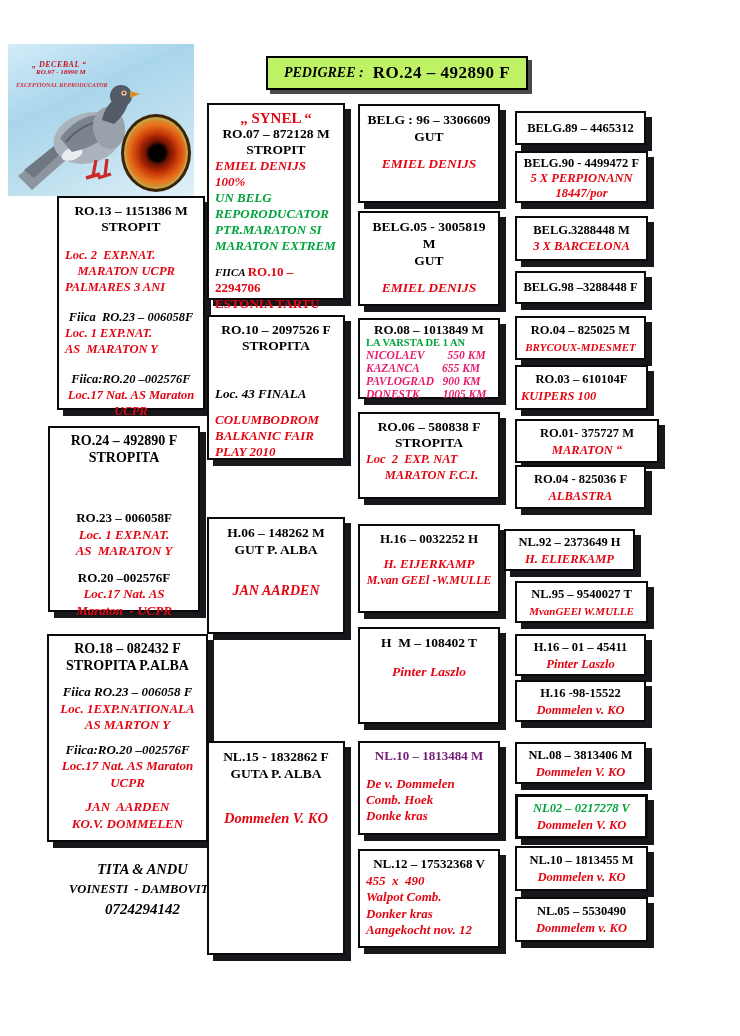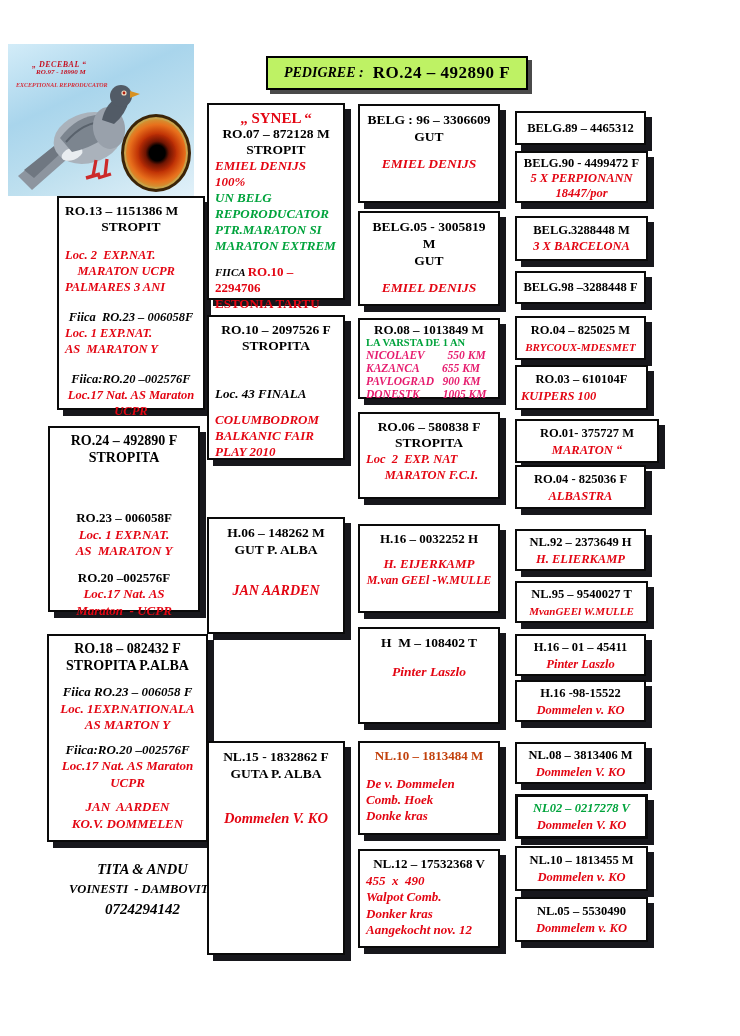--- a/index.html
+++ b/index.html
@@ -70,21 +70,21 @@
     <div class="photo-txt" id="ph-cap">EXCEPTIONAL REPRODUCATOR</div>
     <div id="eye"></div>
   </div>
 
   <div id="titlebox">
     <span class="tl">PEDIGREE :</span>
     <span class="tv">RO.24 – 492890 F</span>
   </div>
 
 <div class="pbox" style="left: 57px; top: 196px; width: 148px; height: 214px; font-size: 12.5px; line-height: 16px;">
-      <div class="ln" style="text-align: left; font-size: 13.5px; color: rgb(0, 0, 0);">RO.13 – 1151386 M</div>
+      <div class="ln" style="text-align: center; font-size: 13.5px; color: rgb(0, 0, 0);">RO.13 – 1151386 M</div>
       <div class="ln" style="text-align: center; font-size: 13.5px; color: rgb(0, 0, 0);">STROPIT</div>
       <div class="ln" style="text-align: center; height: 12px; line-height: 12px; color: rgb(0, 0, 0);"></div>
       <div class="ln" style="text-align: left; font-style: italic; color: rgb(227, 6, 19);">Loc. 2  EXP.NAT.</div>
       <div class="ln" style="text-align: left; font-style: italic; color: rgb(227, 6, 19);">    MARATON UCPR</div>
       <div class="ln" style="text-align: left; font-style: italic; color: rgb(227, 6, 19);">PALMARES 3 ANI</div>
       <div class="ln" style="text-align: center; height: 14px; line-height: 14px; color: rgb(0, 0, 0);"></div>
       <div class="ln" style="text-align: center; font-style: italic; color: rgb(0, 0, 0);">Fiica  RO.23 – 006058F</div>
       <div class="ln" style="text-align: left; font-style: italic; color: rgb(227, 6, 19);">Loc. 1 EXP.NAT.</div>
       <div class="ln" style="text-align: left; font-style: italic; color: rgb(227, 6, 19);">AS  MARATON Y</div>
       <div class="ln" style="text-align: center; height: 14px; line-height: 14px; color: rgb(0, 0, 0);"></div>
@@ -193,21 +193,21 @@
       <div class="ln" style="text-align: center; height: 8px; line-height: 8px; color: rgb(0, 0, 0);"></div>
       <div class="ln" style="text-align: center; font-style: italic; color: rgb(227, 6, 19);">H. EIJERKAMP</div>
       <div class="ln" style="text-align: center; font-style: italic; font-size: 12px; color: rgb(227, 6, 19);">M.van GEEl -W.MULLE</div>
     </div>
     <div class="pbox" style="left: 358px; top: 627px; width: 142px; height: 97px; font-size: 13.5px; line-height: 17px;">
       <div class="ln" style="text-align: center; color: rgb(0, 0, 0);">H  M – 108402 T</div>
       <div class="ln" style="text-align: center; height: 12px; line-height: 12px; color: rgb(0, 0, 0);"></div>
       <div class="ln" style="text-align: center; font-style: italic; color: rgb(227, 6, 19);">Pinter Laszlo</div>
     </div>
     <div class="pbox" style="left: 358px; top: 741px; width: 142px; height: 94px; font-size: 13px; line-height: 16px;">
-      <div class="ln" style="text-align: center; color: #c2410c;">NL.10 – 1813484 M</div>
+      <div class="ln" style="text-align: center; color: #701a75;">NL.10 – 1813484 M</div>
       <div class="ln" style="text-align: center; height: 12px; line-height: 12px; color: rgb(0, 0, 0);"></div>
       <div class="ln" style="text-align: left; font-style: italic; color: rgb(227, 6, 19);">De v. Dommelen</div>
       <div class="ln" style="text-align: left; font-style: italic; color: rgb(227, 6, 19);">Comb. Hoek</div>
       <div class="ln" style="text-align: left; font-style: italic; color: rgb(227, 6, 19);">Donke kras</div>
     </div>
     <div class="pbox" style="left: 358px; top: 849px; width: 142px; height: 99px; font-size: 13px; line-height: 16.5px;">
       <div class="ln" style="text-align: center; color: rgb(0, 0, 0);">NL.12 – 17532368 V</div>
       <div class="ln" style="text-align: left; font-style: italic; color: rgb(227, 6, 19);">455  x  490</div>
       <div class="ln" style="text-align: left; font-style: italic; color: rgb(227, 6, 19);">Walpot Comb.</div>
       <div class="ln" style="text-align: left; font-style: italic; color: rgb(227, 6, 19);">Donker kras</div>
@@ -237,21 +237,21 @@
       <div class="ln" style="text-align: left; font-style: italic; color: rgb(227, 6, 19);">KUIPERS 100</div>
     </div>
     <div class="pbox" style="left: 515px; top: 419px; width: 144px; height: 44px; font-size: 12.5px; line-height: 17px; padding: 4px;">
       <div class="ln" style="text-align: center; color: rgb(0, 0, 0);">RO.01- 375727 M</div>
       <div class="ln" style="text-align: center; font-style: italic; color: rgb(227, 6, 19);">MARATON “</div>
     </div>
     <div class="pbox" style="left: 515px; top: 465px; width: 131px; height: 44px; font-size: 12.5px; line-height: 17px; padding: 4px;">
       <div class="ln" style="text-align: center; color: rgb(0, 0, 0);">RO.04 - 825036 F</div>
       <div class="ln" style="text-align: center; font-style: italic; color: rgb(227, 6, 19);">ALBASTRA</div>
     </div>
-    <div class="pbox" style="left: 515px; top: 529px; width: 131px; height: 42px; font-size: 12.5px; line-height: 17px; padding: 3px 4px;">
+    <div class="pbox" style="left: 504px; top: 529px; width: 131px; height: 42px; font-size: 12.5px; line-height: 17px; padding: 3px 4px;">
       <div class="ln" style="text-align: center; color: rgb(0, 0, 0);">NL.92 – 2373649 H</div>
       <div class="ln" style="text-align: center; font-style: italic; color: rgb(227, 6, 19);">H. ELIERKAMP</div>
     </div>
     <div class="pbox" style="left: 515px; top: 581px; width: 133px; height: 42px; font-size: 12.5px; line-height: 17px; padding: 3px 4px;">
       <div class="ln" style="text-align: center; color: rgb(0, 0, 0);">NL.95 – 9540027 T</div>
       <div class="ln" style="text-align: center; font-style: italic; font-size: 11px; color: rgb(227, 6, 19);">MvanGEEl W.MULLE</div>
     </div>
     <div class="pbox" style="left: 515px; top: 634px; width: 131px; height: 42px; font-size: 12.5px; line-height: 17px; padding: 3px 4px;">
       <div class="ln" style="text-align: center; color: rgb(0, 0, 0);">H.16 – 01 – 45411</div>
       <div class="ln" style="text-align: center; font-style: italic; color: rgb(227, 6, 19);">Pinter Laszlo</div>

